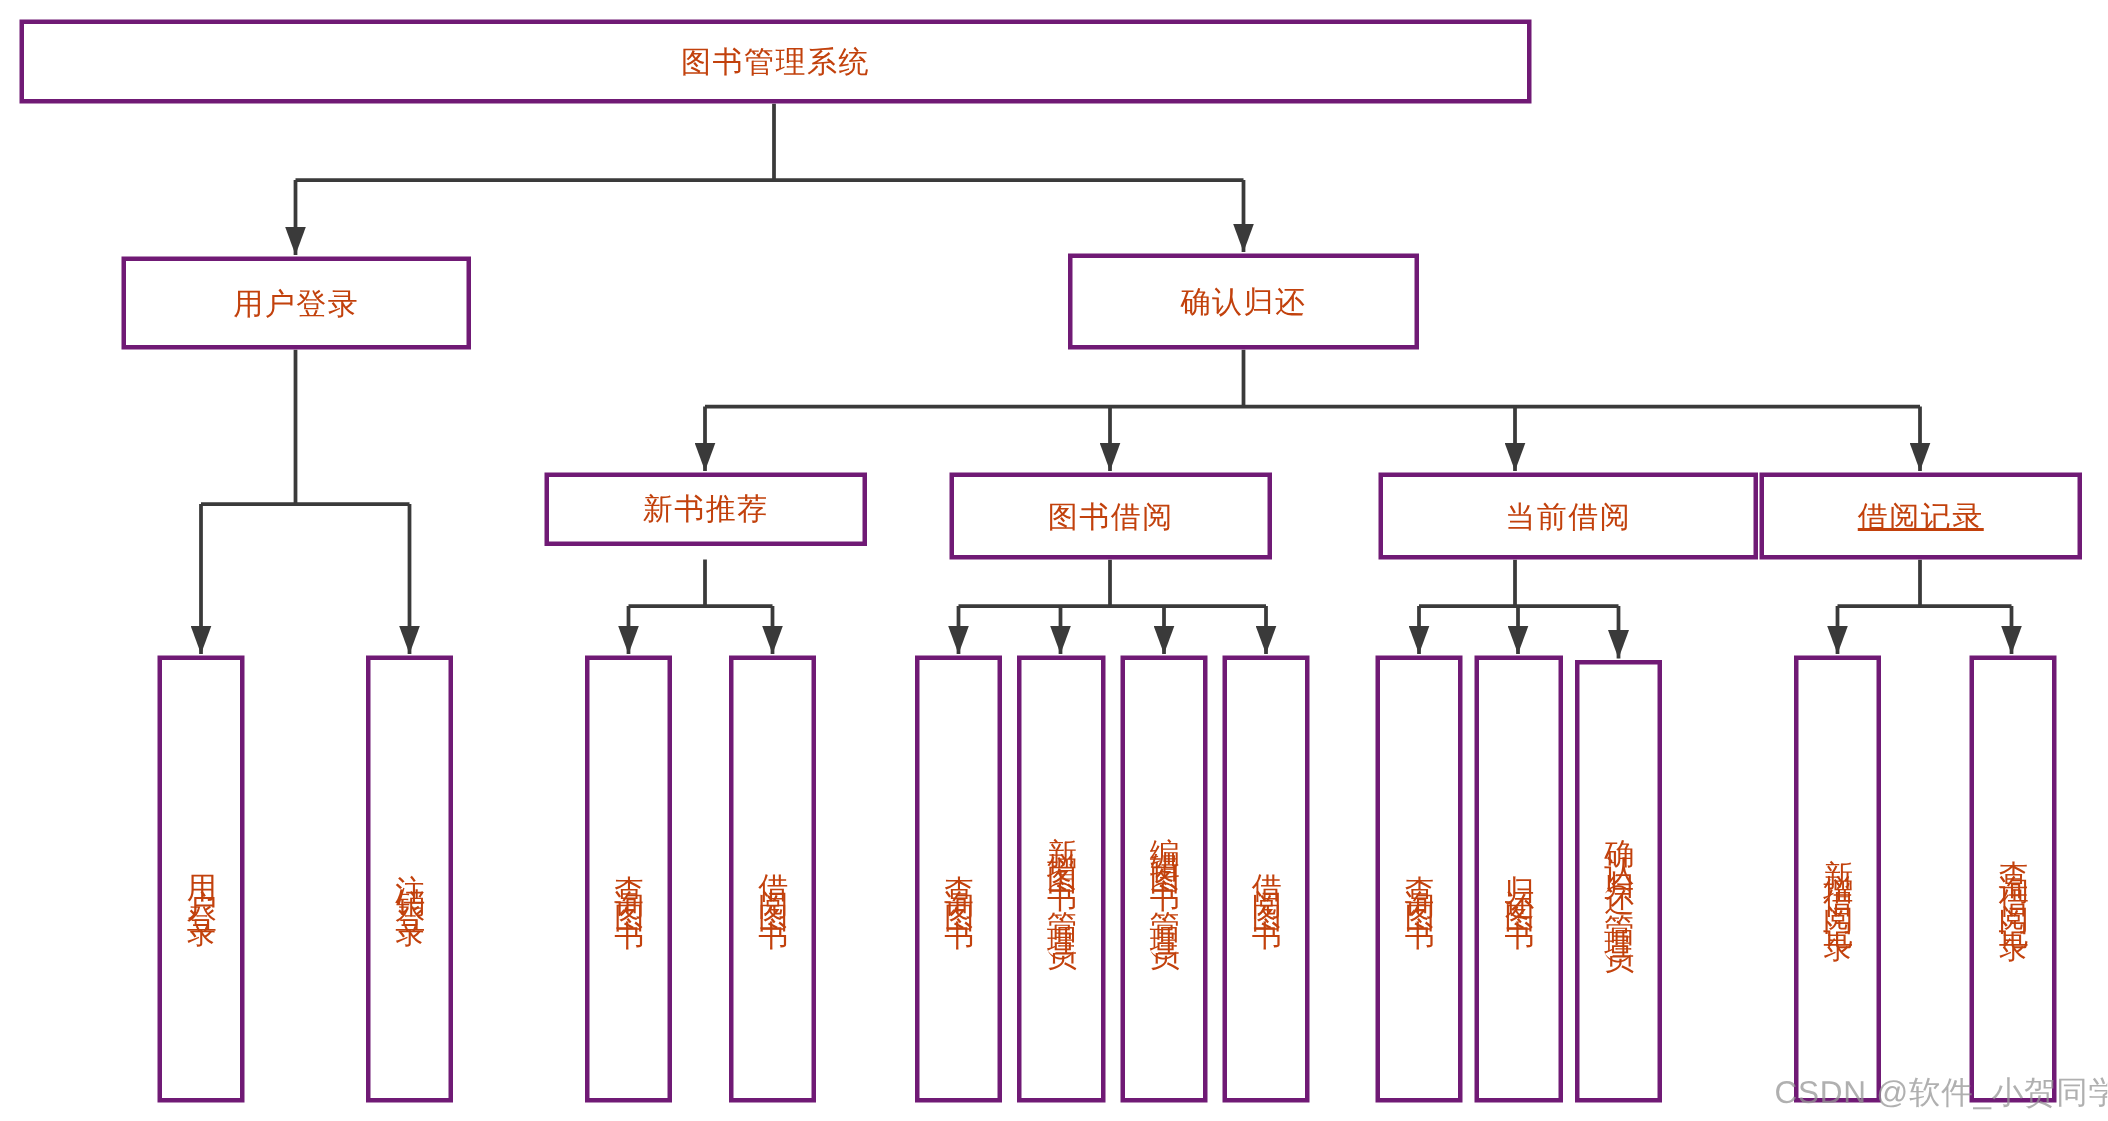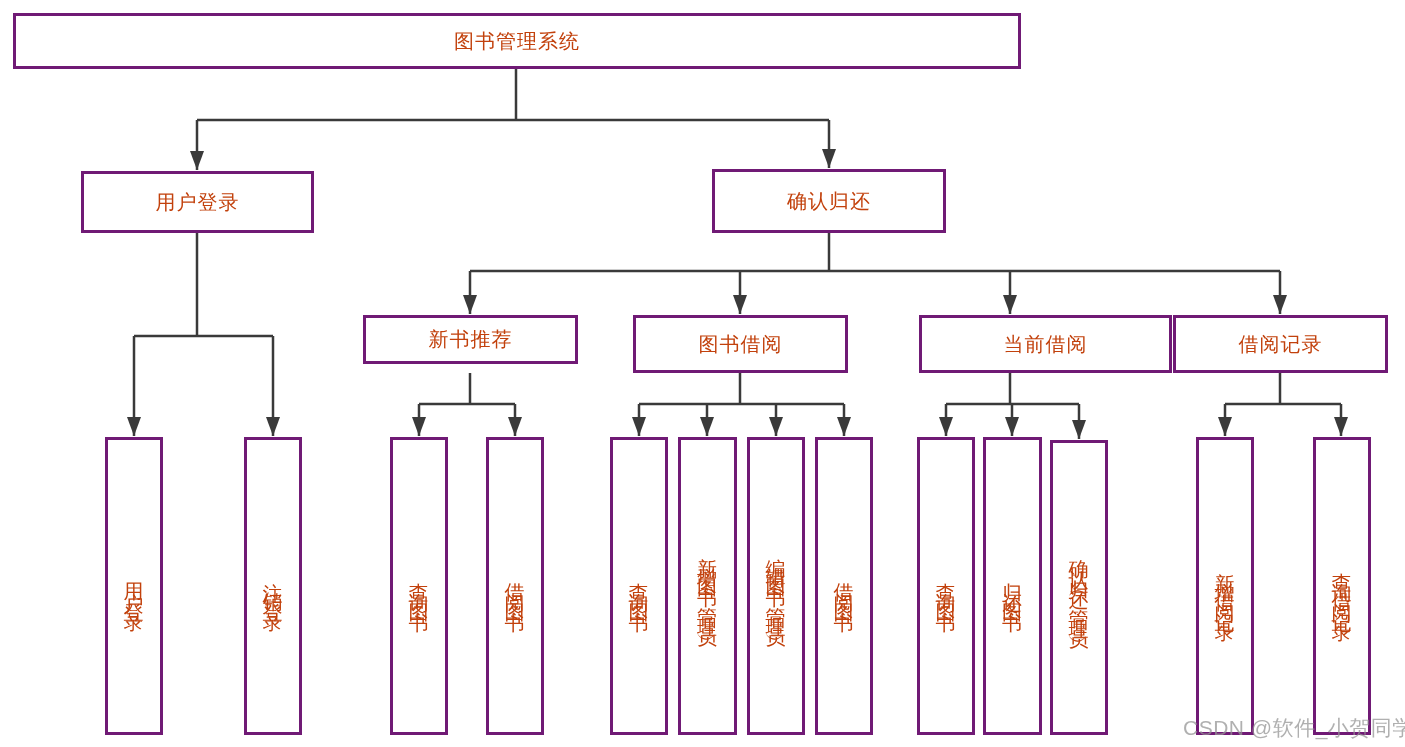--- a/index.html
+++ b/index.html
@@ -119,21 +119,21 @@
   </svg>
 
   <div class="node" style="left:13px; top:13px; width:1008px; height:56px;">图书管理系统</div>
 
   <div class="node" style="left:81px; top:171px; width:233px; height:62px;">用户登录</div>
   <div class="node" style="left:712px; top:169px; width:234px; height:64px;">确认归还</div>
 
   <div class="node" style="left:363px; top:315px; width:215px; height:49px;">新书推荐</div>
   <div class="node" style="left:633px; top:315px; width:215px; height:58px;">图书借阅</div>
   <div class="node" style="left:903px; top:315px; width:253px; height:58px;margin-left:16px;">当前借阅</div>
-  <div class="node" style="left:1173px; top:315px; width:215px; height:58px;">借阅记录</div>
+  <div class="node" style="left:1173px; top:315px; width:215px; height:58px;text-decoration:underline;">借阅记录</div>
 
   <div class="node leaf" style="left:105px; top:437px; width:58px; height:298px;">用户登录</div>
   <div class="node leaf" style="left:244px; top:437px; width:58px; height:298px;">注销登录</div>
 
   <div class="node leaf" style="left:390px; top:437px; width:58px; height:298px;">查询图书</div>
   <div class="node leaf" style="left:486px; top:437px; width:58px; height:298px;">借阅图书</div>
 
   <div class="node leaf" style="left:610px; top:437px; width:58px; height:298px;">查询图书</div>
   <div class="node leaf" style="left:678px; top:437px; width:59px; height:298px;">新增图书（管理员）</div>
   <div class="node leaf" style="left:747px; top:437px; width:58px; height:298px;">编辑图书（管理员）</div>

